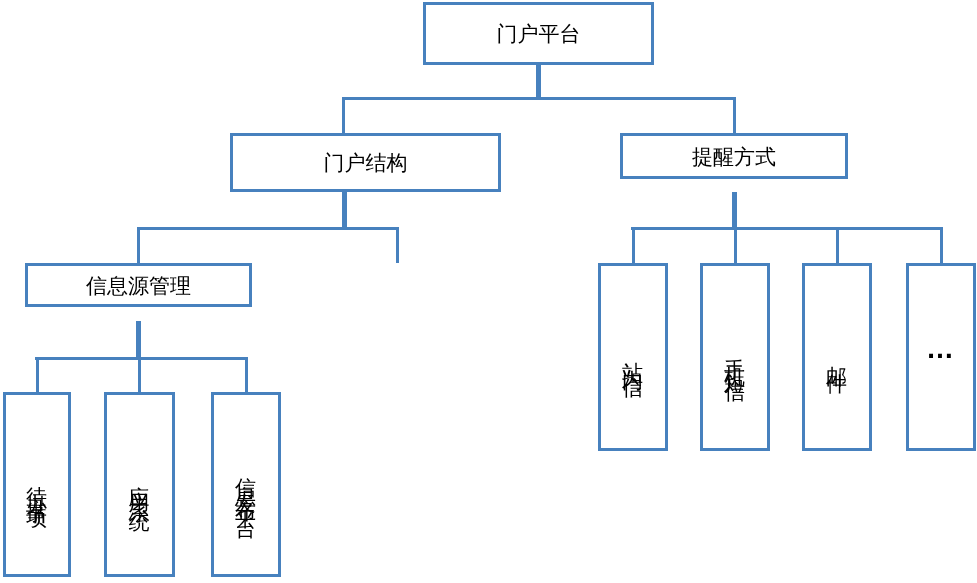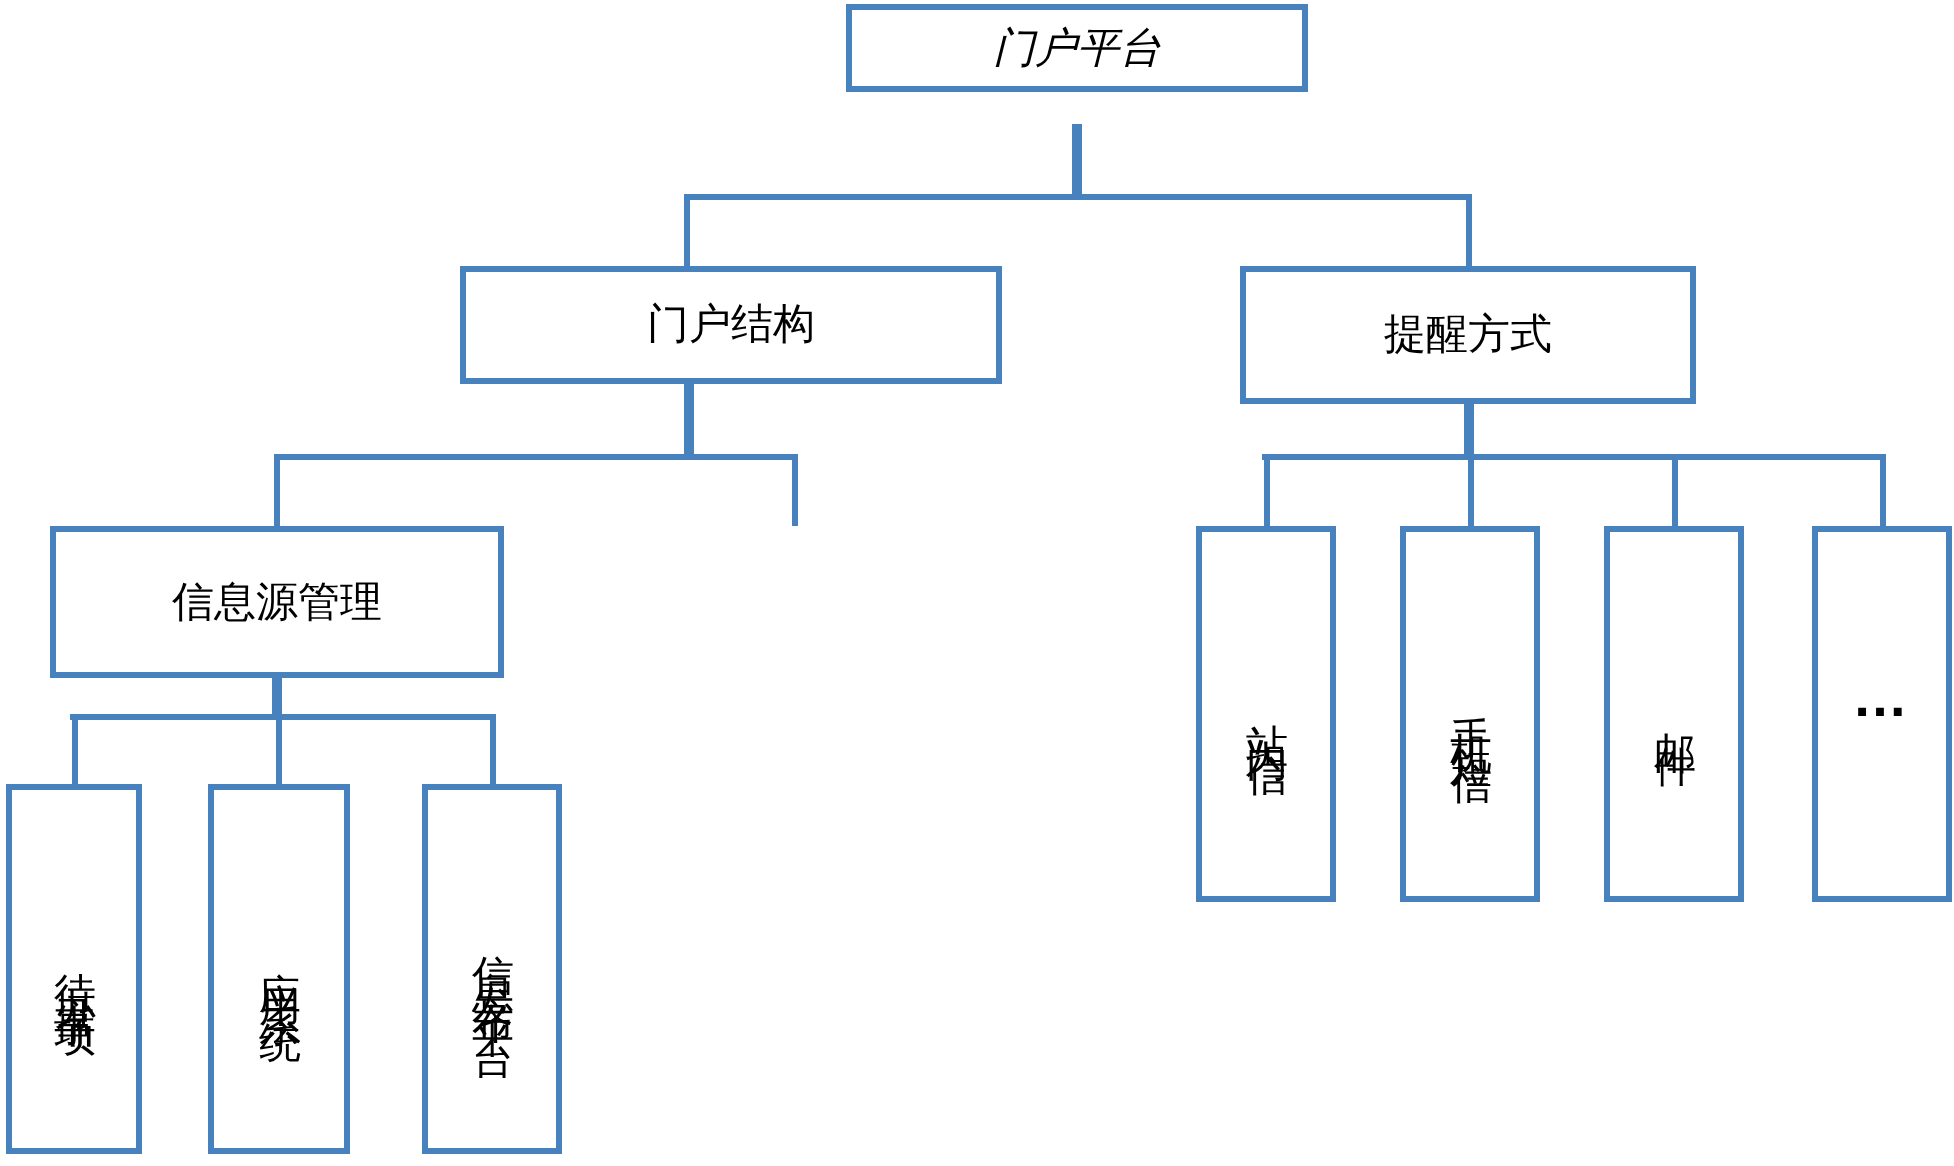--- a/index.html
+++ b/index.html
@@ -39,24 +39,24 @@
     letter-spacing: 8px;
     white-space: normal;
   }
   .node.more-node .lbl {
     font-size: 28px;
     font-weight: bold;
     letter-spacing: 2px;
     transform: translateY(-8px);
   }
   
-  #n-root      { left: 423px; top: 2px;   width: 231px; height: 44px; font-style: italic; }
+  #n-root      { left: 423px; top: 2px;   width: 231px; height: 63px; }
   #n-structure { left: 230px; top: 133px; width: 271px; height: 59px; }
-  #n-reminder  { left: 620px; top: 133px; width: 228px; height: 69px; }
-  #n-infosrc   { left: 25px;  top: 263px; width: 227px; height: 76px; }
+  #n-reminder  { left: 620px; top: 133px; width: 228px; height: 46px; }
+  #n-infosrc   { left: 25px;  top: 263px; width: 227px; height: 44px; }
   #n-layout    { left: 284px; top: 263px; width: 226px; height: 58px; }
   #n-todo      { left: 3px;   top: 392px; width: 68px;  height: 185px; }
   #n-appsys    { left: 104px; top: 392px; width: 71px;  height: 185px; }
   #n-infopub   { left: 211px; top: 392px; width: 70px;  height: 185px; }
   #n-sitemsg   { left: 598px; top: 263px; width: 70px;  height: 188px; }
   #n-sms       { left: 700px; top: 263px; width: 70px;  height: 188px; }
   #n-email     { left: 802px; top: 263px; width: 70px;  height: 188px; }
   #n-more      { left: 906px; top: 263px; width: 70px;  height: 188px; }
   
   .conn { position: absolute; background: var(--line); z-index: 1; }

